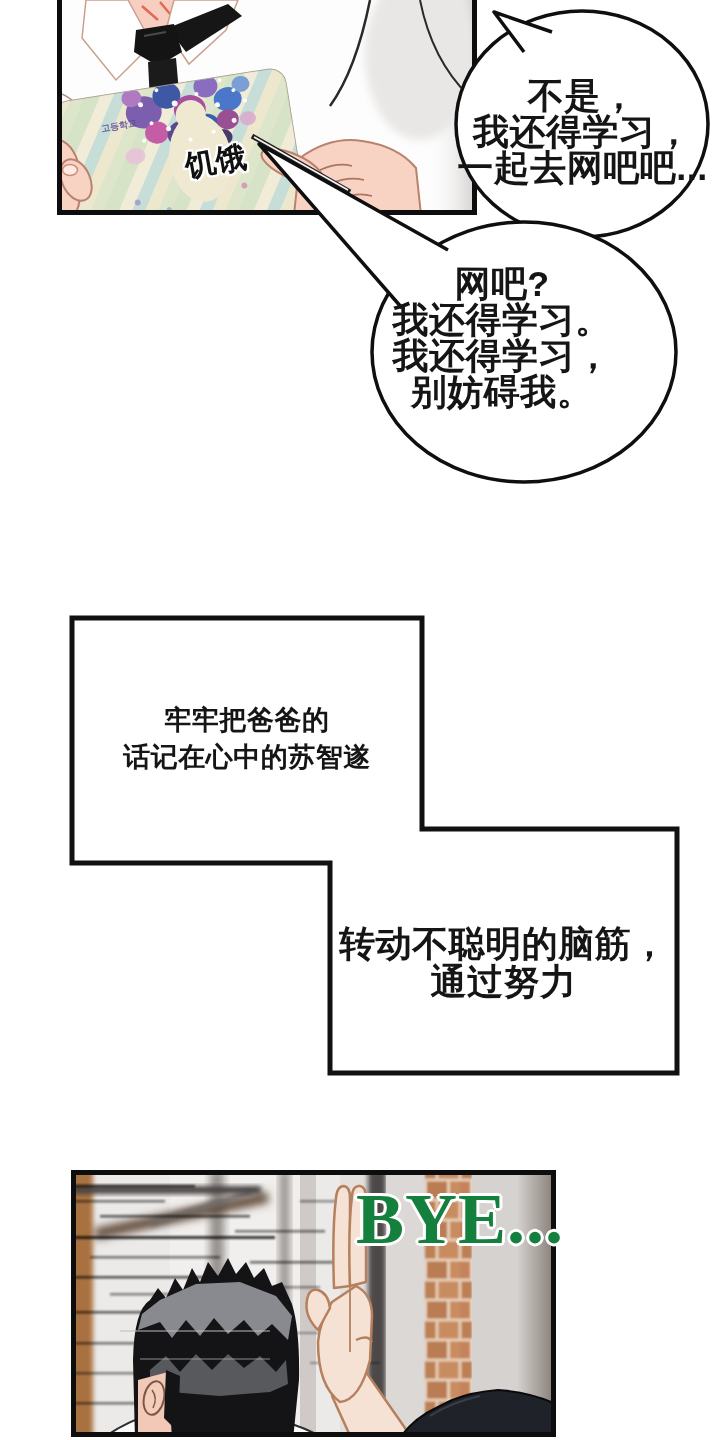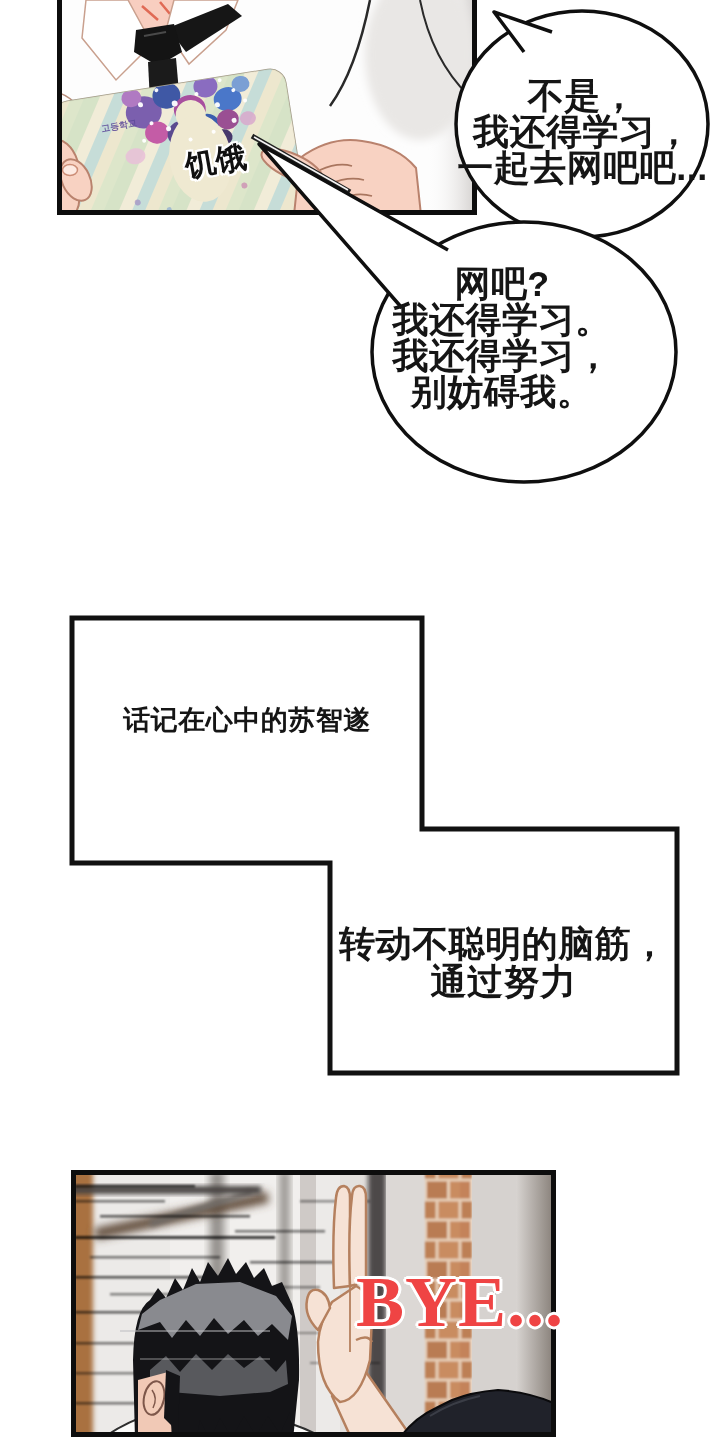--- a/index.html
+++ b/index.html
@@ -9,23 +9,23 @@
   .t{position:absolute;z-index:5;color:#111;}
   .line{white-space:nowrap;}
   .speech{font-weight:bold;font-size:36px;line-height:36px;text-align:center;
           letter-spacing:0.5px;color:#151515;}
   .caption{font-weight:bold;font-size:27px;line-height:37px;text-align:center;
            letter-spacing:0.5px;color:#151515;}
   #bubble1-text{left:450px;top:78px;width:265px;}
   #bubble2-text{left:357px;top:269px;width:290px;line-height:36px;font-family:Liberation Mono, monospace;}
   #caption1-text{left:77px;top:702px;width:340px;}
   #caption2-text{left:335px;top:925px;width:337px;font-size:36px;line-height:38px;}
-  #bye-text{left:356px;top:1261px;width:202px;
+  #bye-text{left:356px;top:1178px;width:202px;
             font-family:"Liberation Serif","DejaVu Serif",serif;font-weight:bold;
-            font-size:72px;letter-spacing:1px;color:#ef4444;
+            font-size:72px;letter-spacing:1px;color:#15803d;
             text-shadow:-2px -2px 0 #fff,2px -2px 0 #fff,-2px 2px 0 #fff,2px 2px 0 #fff,
                         0 3px 0 #fff,0 -3px 0 #fff,3px 0 0 #fff,-3px 0 0 #fff;}
   #book-title{left:168px;top:141px;width:96px;text-align:center;font-weight:bold;
               font-size:31px;color:#101010;transform:rotate(-10deg);
               text-shadow:-2px -2px 0 #fff,2px -2px 0 #fff,-2px 2px 0 #fff,2px 2px 0 #fff,
                           0 2px 0 #fff,0 -2px 0 #fff,2px 0 0 #fff,-2px 0 0 #fff;}
   #book-label{left:101px;top:119px;width:44px;font-size:9px;font-weight:bold;
               color:#5d4a9a;transform:rotate(-10deg);opacity:.85;}
 </style>
 </head>
@@ -267,20 +267,21 @@
 </div>
 
 <div class="t speech" id="bubble2-text">
   <div class="line">网吧?</div>
   <div class="line">我还得学习。</div>
   <div class="line">我还得学习，</div>
   <div class="line">别妨碍我。</div>
 </div>
 
 <div class="t caption" id="caption1-text">
+  <div class="line">牢牢把爸爸的</div>
   <div class="line">话记在心中的苏智遂</div>
 </div>
 
 <div class="t caption" id="caption2-text">
   <div class="line">转动不聪明的脑筋，</div>
   <div class="line">通过努力</div>
 </div>
 
 <div class="t" id="bye-text">BYE...</div>
 

